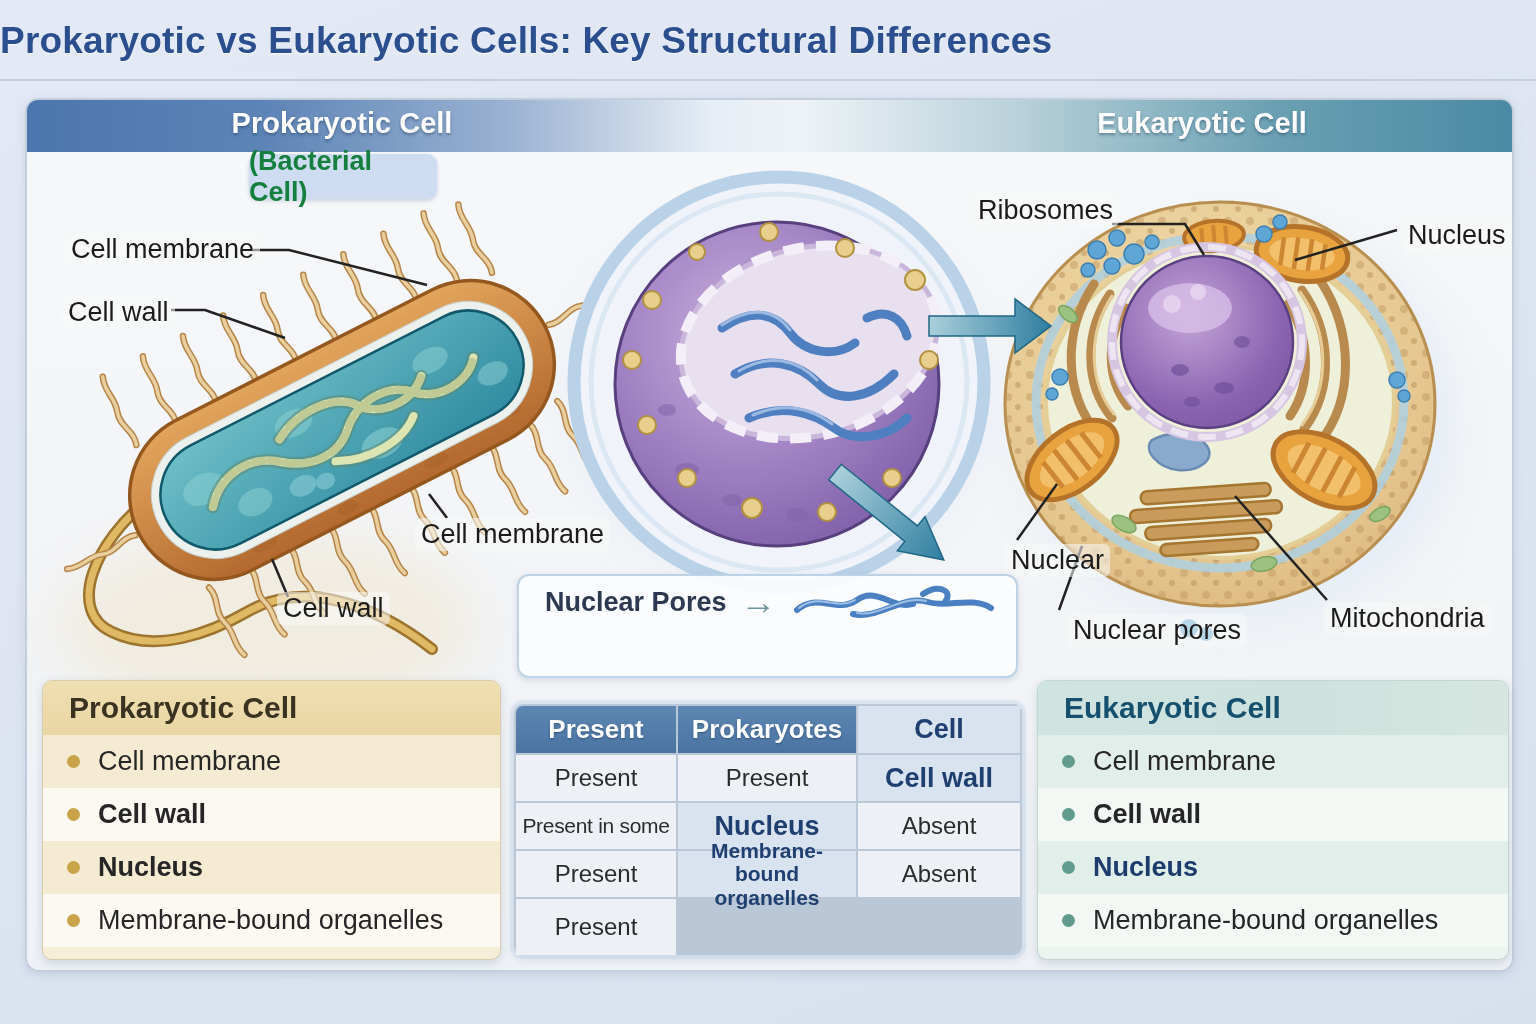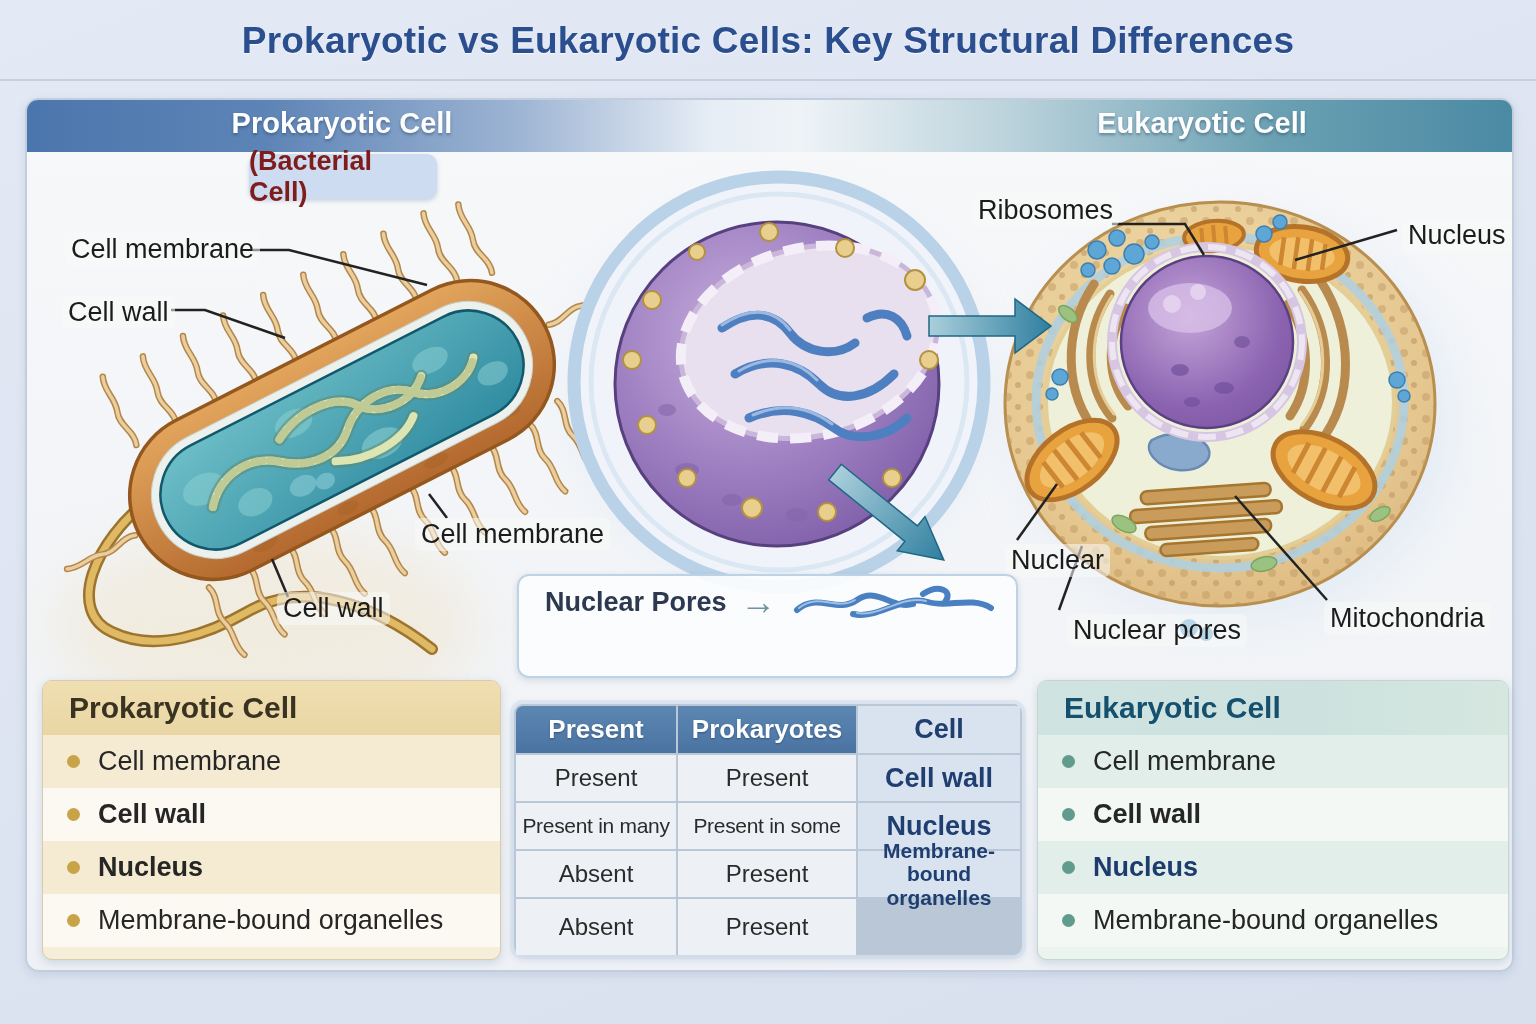--- a/index.html
+++ b/index.html
@@ -1,28 +1,28 @@
 <!DOCTYPE html>
 <html><head>
 <meta charset="utf-8">
 <style>
   html,body{margin:0;padding:0;background:#dde4f1;}
   .page{position:relative;width:1536px;height:1024px;background:linear-gradient(160deg,#e3e9f5 0%,#dde4f1 55%,#d8e0ee 100%);font-family:"Liberation Sans",sans-serif;overflow:hidden;}
-  .main-title{position:absolute;top:20px;left:0;width:100%;text-align:center;font-size:37px;font-weight:700;letter-spacing:.2px;color:#2b4f8e;text-shadow:0 1px 1px rgba(255,255,255,.8);}
+  .main-title{position:absolute;top:20px;left:0;width:100%;text-align:left;font-size:37px;font-weight:700;letter-spacing:.2px;color:#2b4f8e;text-shadow:0 1px 1px rgba(255,255,255,.8);}
   .title-divider{position:absolute;top:79px;left:0;width:100%;height:2px;background:#c6cfde;}
   .panel{position:absolute;left:25px;top:98px;width:1485px;height:870px;background:linear-gradient(180deg,#f7f8fa 0%,#f2f4f7 60%,#eef1f6 100%);border:2px solid #c3cedd;border-radius:14px;box-shadow:0 3px 10px rgba(100,120,160,.18);}
   .wash{position:absolute;border-radius:50%;filter:blur(28px);pointer-events:none;}
   .wash-mid{left:560px;top:120px;width:380px;height:340px;background:rgba(199,219,240,.55);}
   .wash-right{left:1000px;top:130px;width:420px;height:380px;background:rgba(206,224,241,.5);}
   .wash-bl{left:30px;top:430px;width:420px;height:190px;background:rgba(240,230,205,.55);}
   .header-bar{position:absolute;left:0;top:0;width:100%;height:52px;border-radius:11px 11px 0 0;background:linear-gradient(90deg,#4b76ad 0%,#5d84b6 16%,#9db4d3 33%,#e6edf5 46%,#eef3f7 52%,#bcd3dc 66%,#6aa0b2 84%,#4b8aa4 100%);}
   .header-title{position:absolute;top:7px;font-size:29px;font-weight:700;color:#fdfdfd;text-shadow:0 2px 3px rgba(30,60,90,.45);text-align:center;}
   .header-title.left{left:0;width:630px;}
   .header-title.right{right:0;width:620px;}
-  .pill{position:absolute;left:222px;top:54px;width:188px;height:45px;background:#cddcf0;border-radius:10px;box-shadow:0 2px 4px rgba(120,140,170,.35);display:flex;align-items:center;justify-content:center;font-size:27px;font-weight:700;color:#7f1d1d;}
+  .pill{position:absolute;left:222px;top:54px;width:188px;height:45px;background:#cddcf0;border-radius:10px;box-shadow:0 2px 4px rgba(120,140,170,.35);display:flex;align-items:center;justify-content:center;font-size:27px;font-weight:700;color:#15803d;}
   .illus{position:absolute;}
   .overlay{position:absolute;left:0;top:0;width:1485px;height:870px;pointer-events:none;}
   .dlabel{position:absolute;font-size:27px;font-weight:500;color:#1b1b1b;white-space:nowrap;background:rgba(248,249,247,.55);padding:1px 6px;border-radius:6px;}
   .envelope-box{position:absolute;left:490px;top:474px;width:497px;height:100px;background:rgba(251,252,253,.94);border:2px solid #bdd2e4;border-radius:12px;box-shadow:0 2px 6px rgba(110,135,170,.25);}
   .envelope-title{margin:9px 0 0 26px;font-size:27px;font-weight:600;color:#2d3950;}
   .envelope-row{display:flex;align-items:center;margin:4px 0 0 26px;gap:14px;}
   .envelope-label{font-size:27px;font-weight:600;color:#2d3950;}
   .pores-arrow{font-size:36px;font-weight:700;color:#6f94a0;line-height:30px;}
   .sum-box{position:absolute;width:457px;height:278px;border-radius:10px;overflow:hidden;box-shadow:0 3px 8px rgba(110,130,160,.25);}
   .prok-box{left:15px;top:580px;background:#f6eed9;border:1px solid #d9ccab;}
@@ -373,21 +373,20 @@
 
     <div class="comp-table">
       <div class="cell th">Present</div>
       <div class="cell th">Prokaryotes</div>
 
       <div class="cell tf">Cell</div>
       <div class="cell td">Present</div>
       <div class="cell td">Present</div>
 
       <div class="cell tf">Cell wall</div>
-      <div class="cell td tight">Present in many</div>
       <div class="cell td tight">Present in some</div>
 
       <div class="cell tf">Nucleus</div>
       <div class="cell td">Absent</div>
       <div class="cell td">Present</div>
 
       <div class="cell tf small">Membrane-bound organelles</div>
       <div class="cell td">Absent</div>
       <div class="cell td">Present</div>
     </div>

